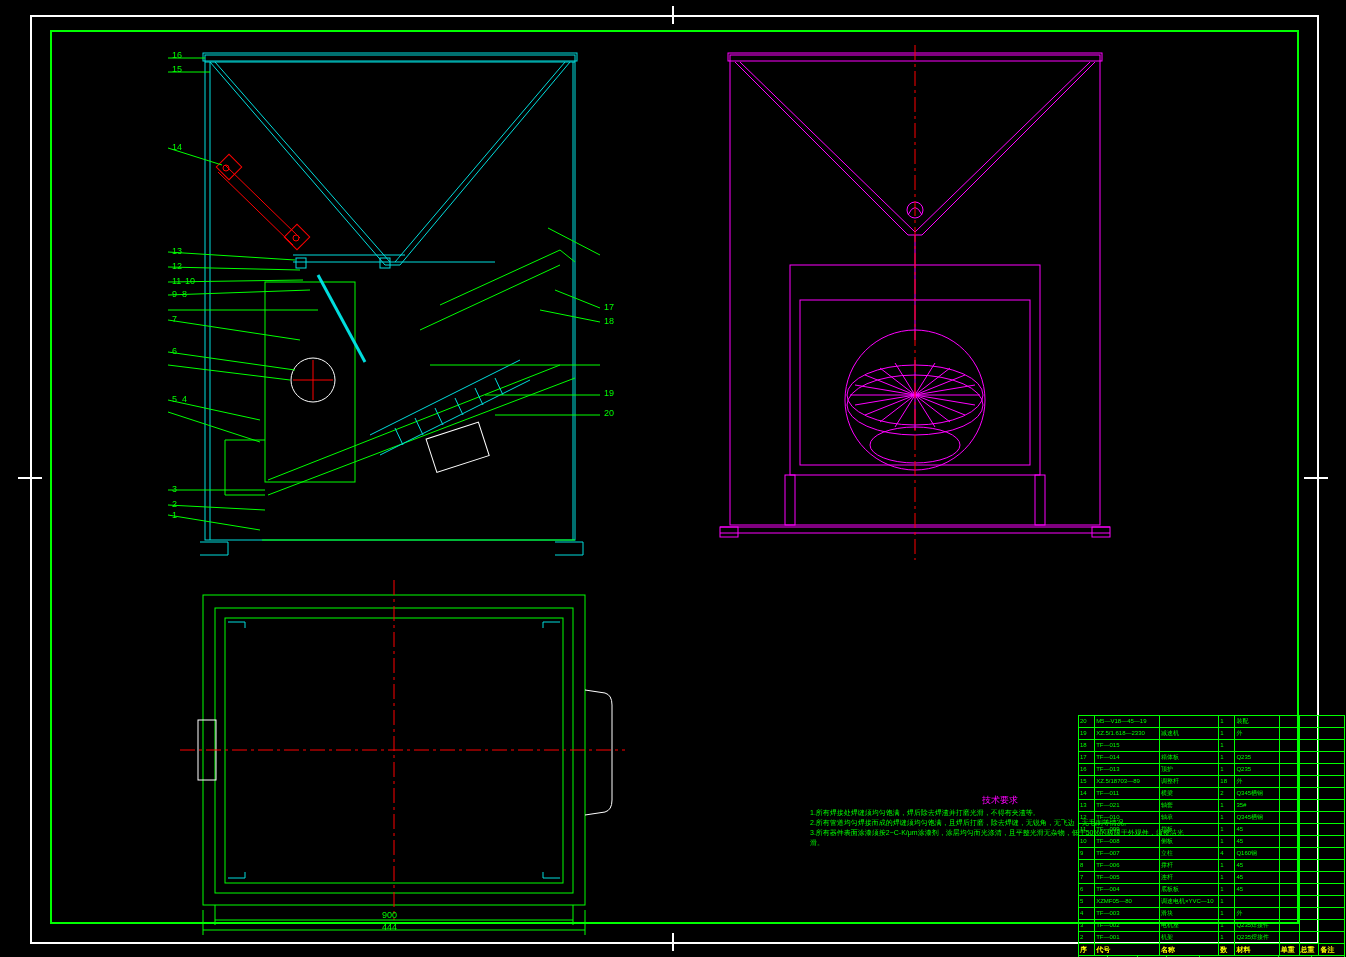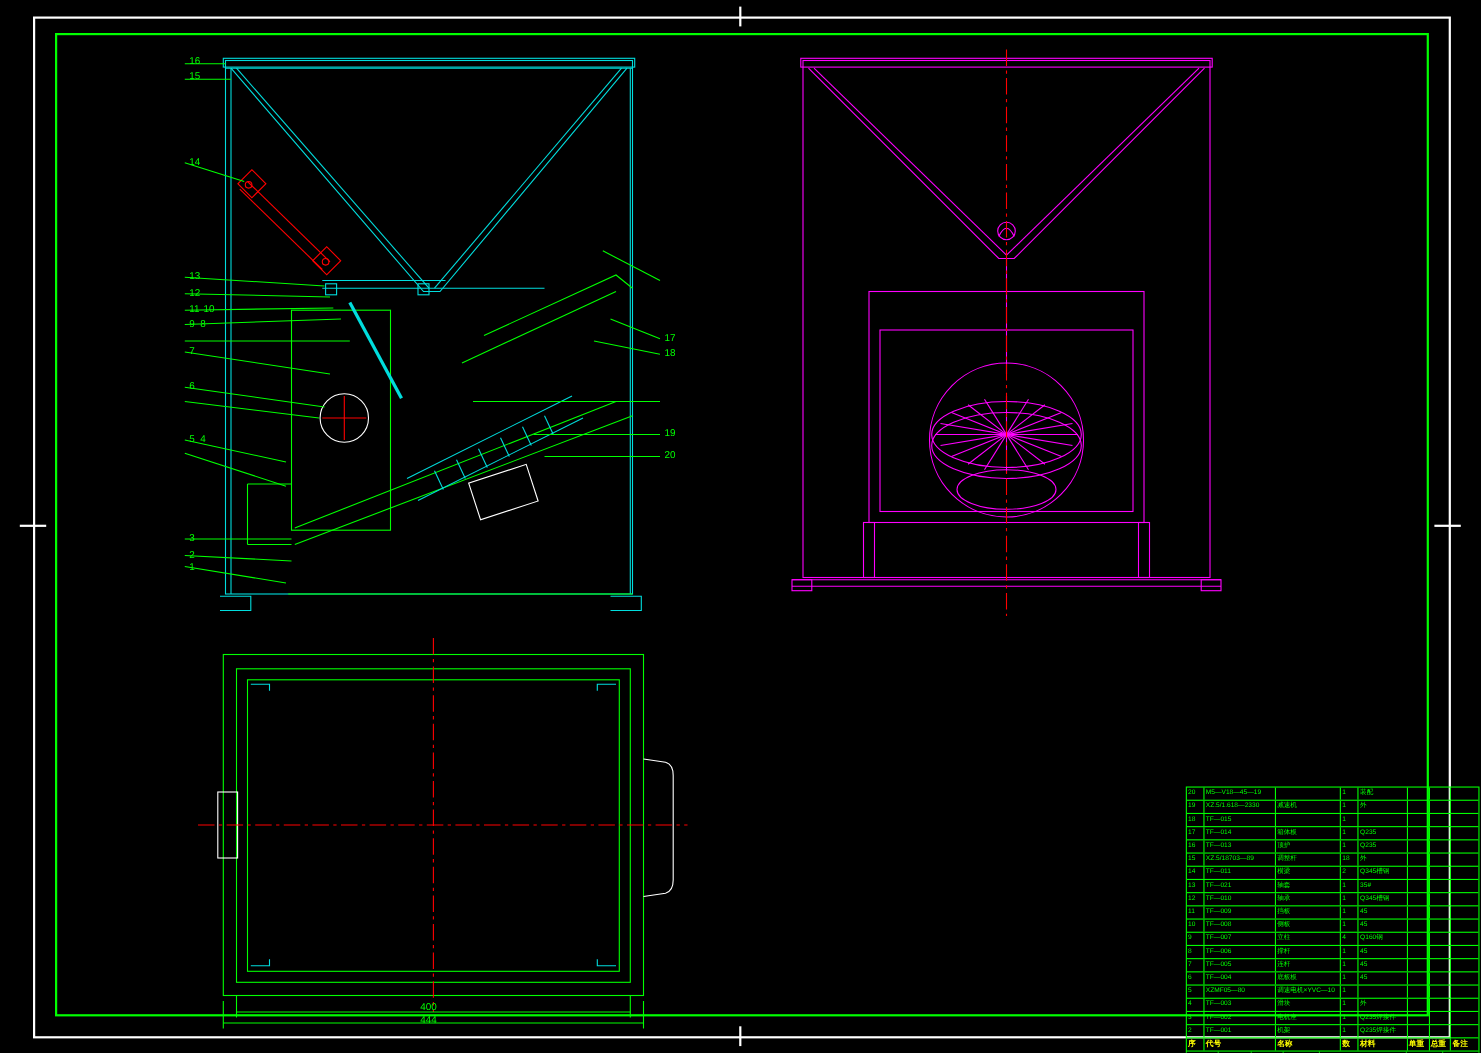--- a/index.html
+++ b/index.html
@@ -213,23 +213,29 @@
 <div class="txt" style="left:172px;top:394px">5</div>
 <div class="txt" style="left:182px;top:394px">4</div>
 <div class="txt" style="left:172px;top:484px">3</div>
 <div class="txt" style="left:172px;top:499px">2</div>
 <div class="txt" style="left:172px;top:510px">1</div>
 <div class="txt" style="left:604px;top:302px">17</div>
 <div class="txt" style="left:604px;top:316px">18</div>
 <div class="txt" style="left:604px;top:388px">19</div>
 <div class="txt" style="left:604px;top:408px">20</div>
 
-<div class="txt" style="left:382px;top:910px">400</div>
+<div class="txt" style="left:382px;top:910px">900</div>
 <div class="txt" style="left:382px;top:922px">444</div>
 
+<div class="notes">
+  <div class="notes-title">技术要求</div>
+  <div>1.所有焊接处焊缝须均匀饱满，焊后除去焊渣并打磨光滑，不得有夹渣等。</div>
+  <div>2.所有管道均匀焊接而成的焊缝须均匀饱满，且焊后打磨，除去焊缝，无锐角，无飞边，无毛刺等情况。</div>
+  <div>3.所有器件表面涂漆须按2~C-K/μm涂漆剂，涂层均匀而光涤清，且平整光滑无杂物，低于50%的极限于外观件，须整洁光滑。</div>
+</div>
 
 <div style="position:absolute;left:1078px;top:715px">
   <div class="tb" style="position:relative">
     <div id="bom-rows">
           <div class="tb-row">
             <div class="tb-cell" style="width:14px">20</div>
             <div class="tb-cell" style="width:66px">M5—V18—45—19</div>
             <div class="tb-cell" style="width:60px"></div>
             <div class="tb-cell" style="width:14px">1</div>
             <div class="tb-cell" style="width:44px">装配</div>

